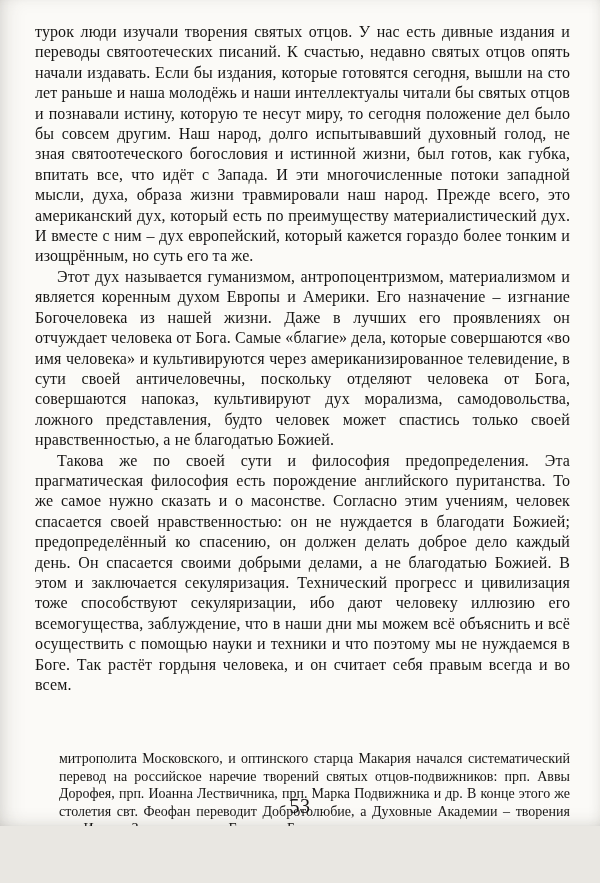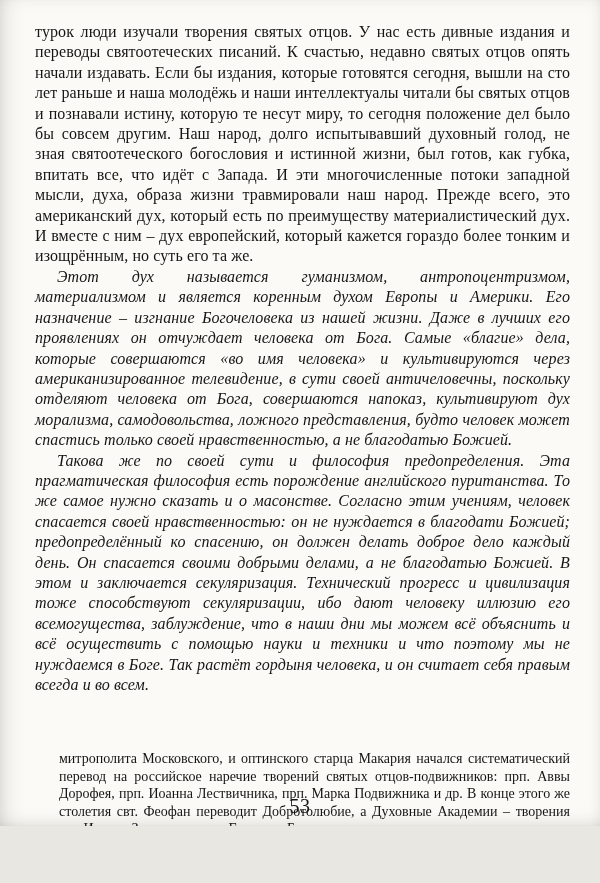--- a/index.html
+++ b/index.html
@@ -27,21 +27,20 @@
       line-height: 20.4px;
       text-align: justify;
       letter-spacing: 0.1px;
     }
     .para {
       margin: 0;
       padding: 0;
     }
     .para.indent {
       text-indent: 22px;
-      font-style: italic;
     }
     .footnote {
       margin-top: 55px;
       margin-left: 24px;
       font-size: 14px;
       line-height: 17.4px;
       text-align: justify;
     }
     .page-number {
       position: absolute;

